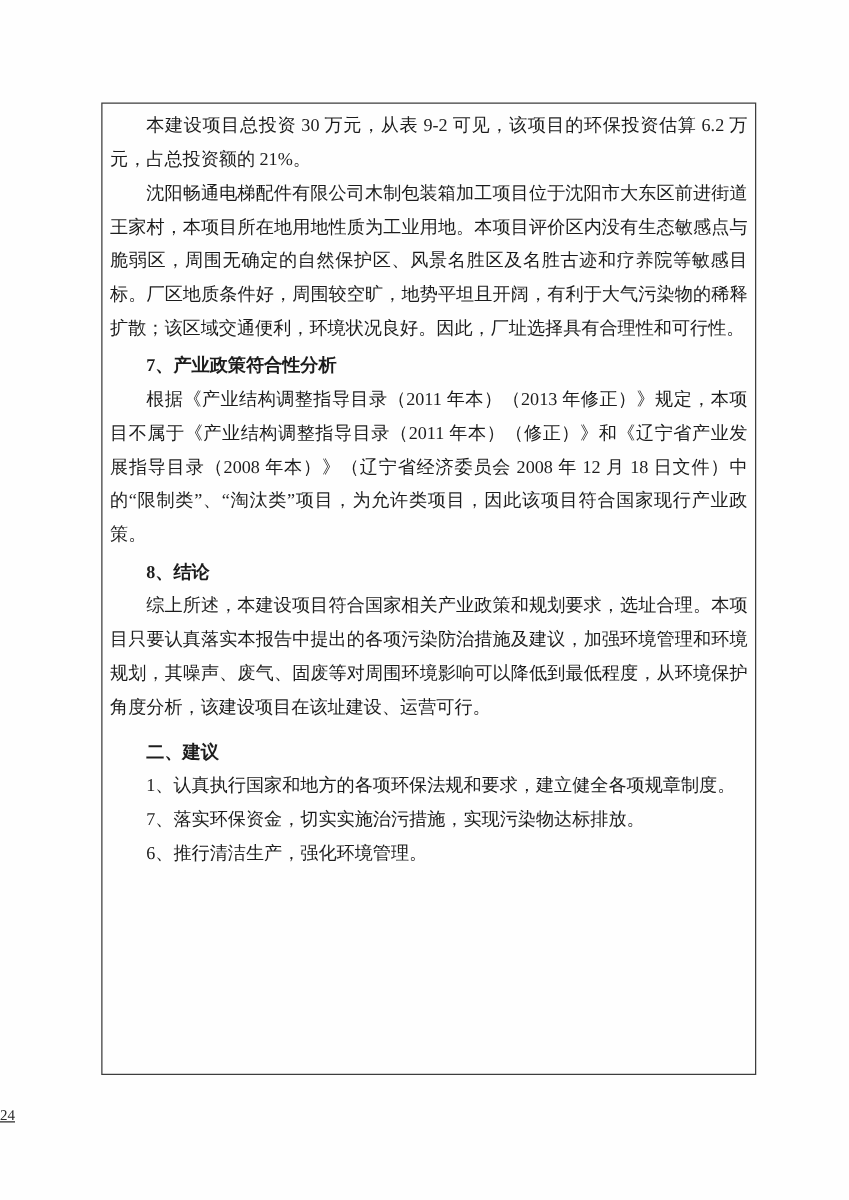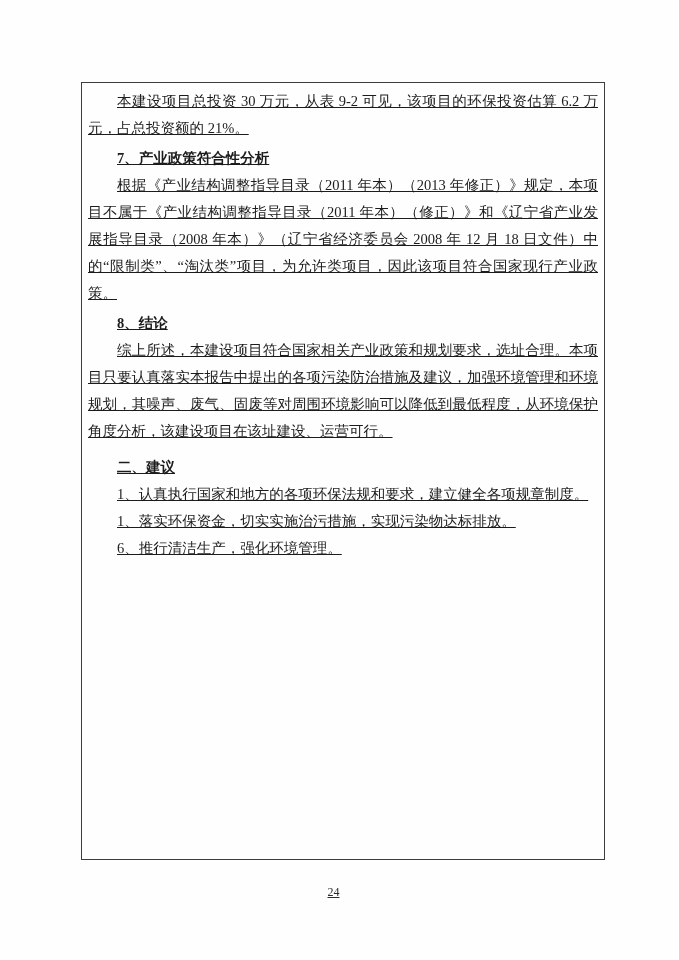--- a/index.html
+++ b/index.html
@@ -30,54 +30,53 @@
     padding: 5px 6px 0 6px;
     font-size: 14.5px;
     line-height: 27px;
   }
   .doc-content p {
     margin: 0;
     text-indent: 2em;
     text-align: justify;
     text-align-last: left;
     word-break: break-all;
-    text-decoration: underline;
   }
   .doc-content p.heading {
     font-weight: bold;
     text-align: left;
   }
   .gap-sm { margin-top: 3px !important; }
   .gap-md { margin-top: 9px !important; }
   .page-footer {
     position: absolute;
     left: 0;
     top: 884px;
     width: 667px;
-    text-align: center;
     font-size: 12px;
     line-height: 16px;
     color: #2a2a2a;
     text-decoration: underline;
   }
 </style>
 </head>
 <body>
 
 <div class="page">
 
   <div class="doc-frame">
     <div class="doc-content">
       <p>本建设项目总投资 30 万元，从表 9-2 可见，该项目的环保投资估算 6.2 万元，占总投资额的 21%。</p>
+      <p>沈阳畅通电梯配件有限公司木制包装箱加工项目位于沈阳市大东区前进街道王家村，本项目所在地用地性质为工业用地。本项目评价区内没有生态敏感点与脆弱区，周围无确定的自然保护区、风景名胜区及名胜古迹和疗养院等敏感目标。厂区地质条件好，周围较空旷，地势平坦且开阔，有利于大气污染物的稀释扩散；该区域交通便利，环境状况良好。因此，厂址选择具有合理性和可行性。</p>
       <p class="heading gap-sm">7、产业政策符合性分析</p>
       <p>根据《产业结构调整指导目录（2011 年本）（2013 年修正）》规定，本项目不属于《产业结构调整指导目录（2011 年本）（修正）》和《辽宁省产业发展指导目录（2008 年本）》（辽宁省经济委员会 2008 年 12 月 18 日文件）中的“限制类”、“淘汰类”项目，为允许类项目，因此该项目符合国家现行产业政策。</p>
       <p class="heading gap-sm">8、结论</p>
       <p>综上所述，本建设项目符合国家相关产业政策和规划要求，选址合理。本项目只要认真落实本报告中提出的各项污染防治措施及建议，加强环境管理和环境规划，其噪声、废气、固废等对周围环境影响可以降低到最低程度，从环境保护角度分析，该建设项目在该址建设、运营可行。</p>
       <p class="heading gap-md">二、建议</p>
       <p>1、认真执行国家和地方的各项环保法规和要求，建立健全各项规章制度。</p>
-      <p>1、落实环保资金，切实实施治污措施，实现污染物达标排放。</p>
+      <p>7、落实环保资金，切实实施治污措施，实现污染物达标排放。</p>
       <p>6、推行清洁生产，强化环境管理。</p>
     </div>
   </div>
 
   <div class="page-footer">24</div>
 
 </div>
 
 </body></html>

